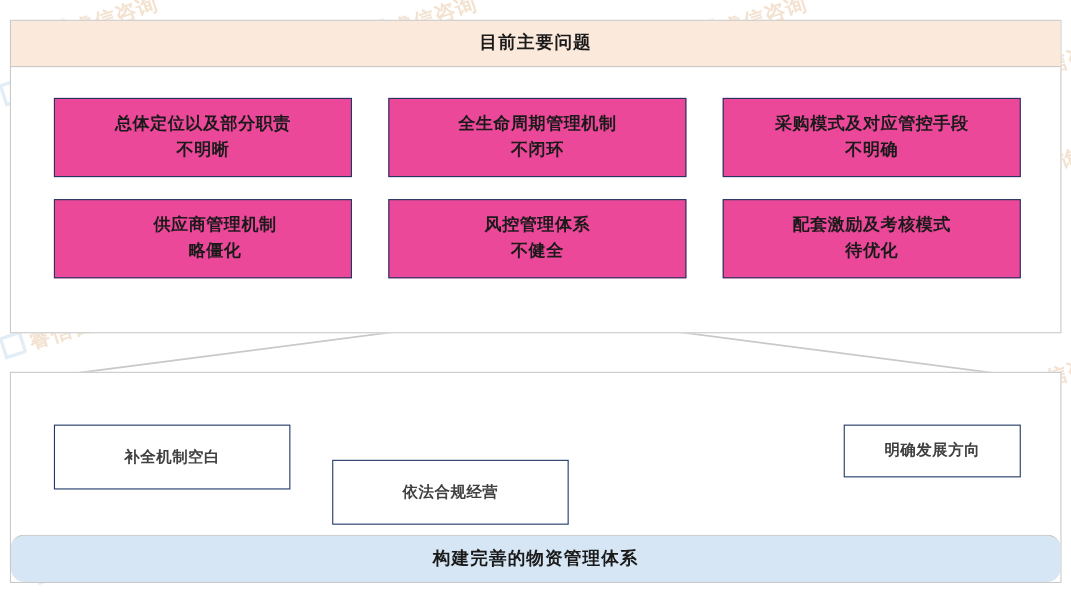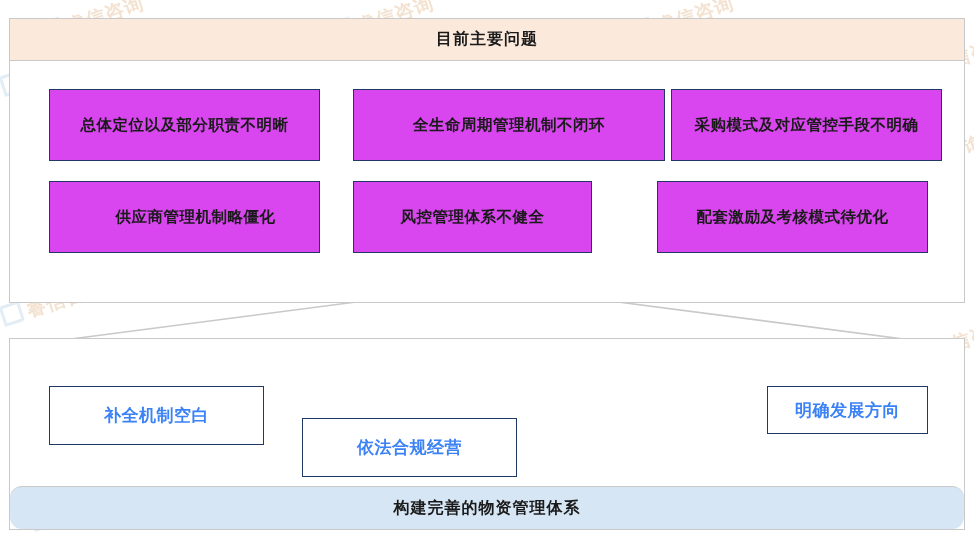--- a/index.html
+++ b/index.html
@@ -75,22 +75,23 @@
     font-size: 16px;
     font-weight: bold;
     color: #1a1a1a;
     letter-spacing: 1px;
     text-align: center;
   }
   .grid-box {
     position: absolute;
     box-sizing: border-box;
     border: 1px solid #1f3864;
-    background: #d946ef;
-    display: flex;
+    background: #ec4899;
+    display: flex;
+    flex-direction: column;
     align-items: center;
     justify-content: center;
     font-size: 15.5px;
     font-weight: bold;
     color: #1a1a1a;
     line-height: 1.55;
     text-align: center;
     letter-spacing: 0.5px;
   }
 
@@ -131,52 +132,52 @@
     border-radius: 12px;
   }
   .b-box {
     position: absolute;
     box-sizing: border-box;
     border: 1px solid #1f3864;
     background: #ffffff;
     display: flex;
     align-items: center;
     justify-content: center;
-    font-size: 17px;
-    font-weight: bold;
-    color: #3b82f6;
+    font-size: 14px;
+    font-weight: bold;
+    color: #404040;
     letter-spacing: 0.5px;
   }
 </style>
 </head>
 <body>
 
 <div id="stage">
 
   <div class="panel" id="top-panel">
     <div id="top-header">目前主要问题</div>
 
     <div class="grid-box" style="left:39px;  top:70px;  width:271px; height:72px;">
       <span>总体定位以及部分职责</span>
       <span>不明晰</span>
     </div>
-    <div class="grid-box" style="left:343px; top:70px;  width:312px; height:72px;">
+    <div class="grid-box" style="left:343px; top:70px;  width:271px; height:72px;">
       <span>全生命周期管理机制</span>
       <span>不闭环</span>
     </div>
-    <div class="grid-box" style="left:661px; top:70px;  width:271px; height:72px;">
+    <div class="grid-box" style="left:647px; top:70px;  width:271px; height:72px;">
       <span>采购模式及对应管控手段</span>
       <span>不明确</span>
     </div>
 
     <div class="grid-box" style="left:39px;  top:162px; width:271px; height:72px;padding-left:22px;">
       <span>供应商管理机制</span>
       <span>略僵化</span>
     </div>
-    <div class="grid-box" style="left:343px; top:162px; width:239px; height:72px;">
+    <div class="grid-box" style="left:343px; top:162px; width:271px; height:72px;">
       <span>风控管理体系</span>
       <span>不健全</span>
     </div>
     <div class="grid-box" style="left:647px; top:162px; width:271px; height:72px;">
       <span>配套激励及考核模式</span>
       <span>待优化</span>
     </div>
   </div>
 
   <svg id="chevron" viewBox="0 0 956 62" preserveAspectRatio="none">

